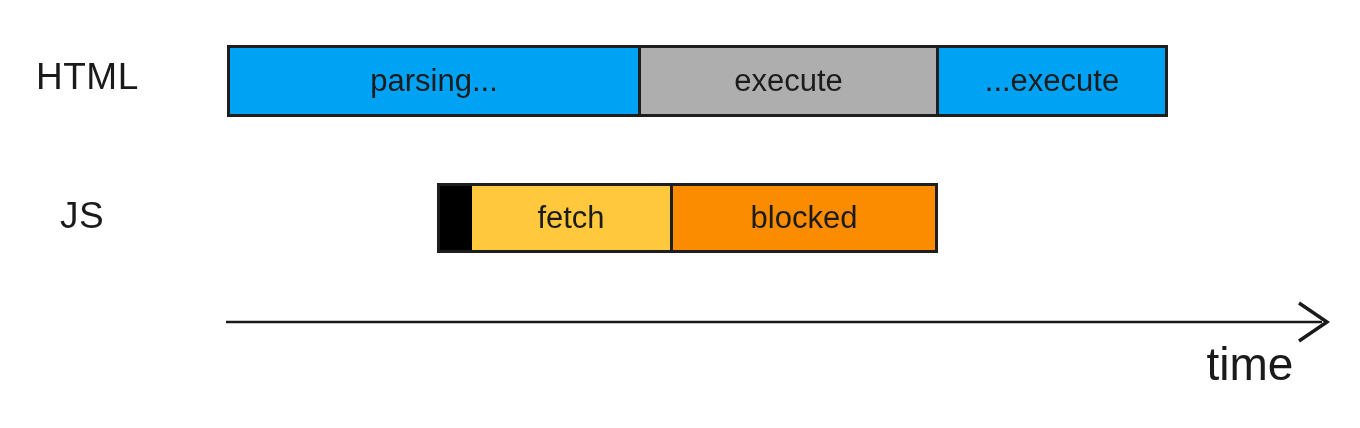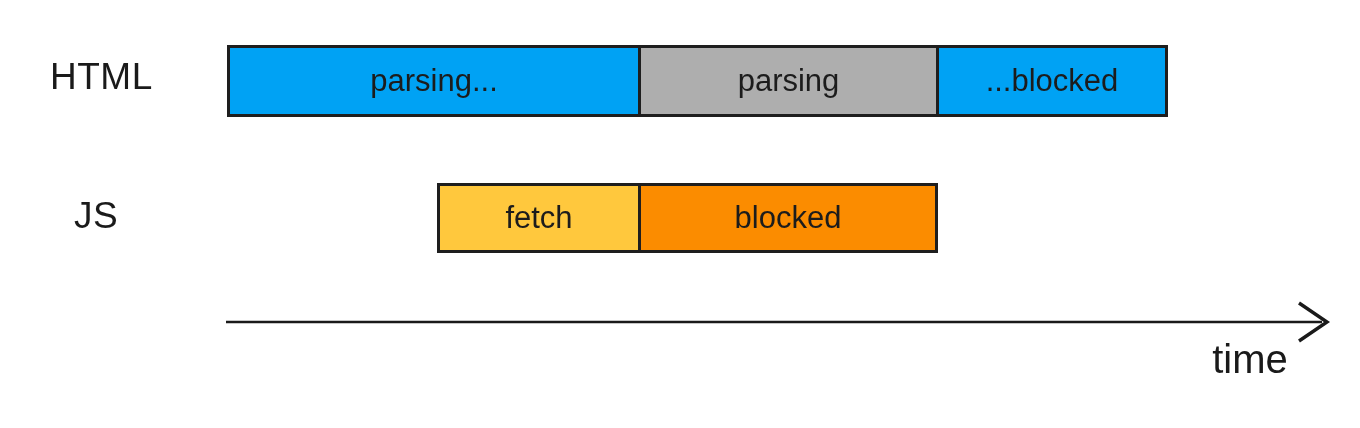--- a/index.html
+++ b/index.html
@@ -7,75 +7,75 @@
   body {
     font-family: "Liberation Sans", sans-serif;
     width: 1360px; height: 428px;
     position: relative; overflow: hidden;
     color: #1a1a1a;
   }
   .canvas { position: absolute; left: 0; top: 0; width: 1360px; height: 428px; }
 
   .row-label {
     position: absolute;
-    left: 50px;
+    left: 36px;
     display: flex; align-items: center;
     font-size: 37px;
     letter-spacing: 0.5px;
     color: #1a1a1a;
   }
   .row-label.html { top: 41px; height: 72px; }
   .row-label.js   { top: 181px; height: 70px; margin-left: 24px; }
 
   .bar {
     position: absolute;
     display: flex;
     border: 3px solid #1e1e1e;
     background: #000000;
   }
   .bar.html { left: 227px; top: 45px;  width: 941px; height: 72px; }
-  .bar.js   { left: 437px; top: 183px; width: 501px; height: 70px; }
+  .bar.js   { left: 437px; top: 183px; width: 501px; height: 70px; padding-left: 32px; }
 
   .seg {
     display: flex; align-items: center; justify-content: center;
     height: 100%;
     font-size: 31px;
     color: #1c1c1c;
     white-space: nowrap;
     overflow: hidden;
   }
   .seg + .seg { border-left: 3px solid #1e1e1e; }
   .seg.grow { flex: 1 1 auto; }
 
   .axis-svg { position: absolute; left: 0; top: 295px; width: 1360px; height: 60px; display: block; }
 
   .axis-label {
     position: absolute;
     left: 1250px; top: 337px;
     transform: translateX(-50%);
-    font-size: 40px;
+    font-size: 46px;
     color: #1a1a1a;
   }
 </style>
 </head>
 <body>
 
 <div class="canvas">
 
   <div class="row-label html">HTML</div>
 
   <div class="bar html">
     <div class="seg" style="width: 408px; background: rgb(0, 162, 244);">
       <span>parsing...</span>
     </div>
     <div class="seg" style="width: 298px; background: rgb(174, 174, 174);">
-      <span>parsing</span>
+      <span>execute</span>
     </div>
     <div class="seg grow" style="background: rgb(0, 162, 244);">
-      <span>...blocked</span>
+      <span>...execute</span>
     </div>
   </div>
 
   <div class="row-label js">JS</div>
 
   <div class="bar js">
     <div class="seg" style="width: 198px; background: rgb(255, 200, 61);">
       <span>fetch</span>
     </div>
     <div class="seg grow" style="background: rgb(251, 140, 0);">

